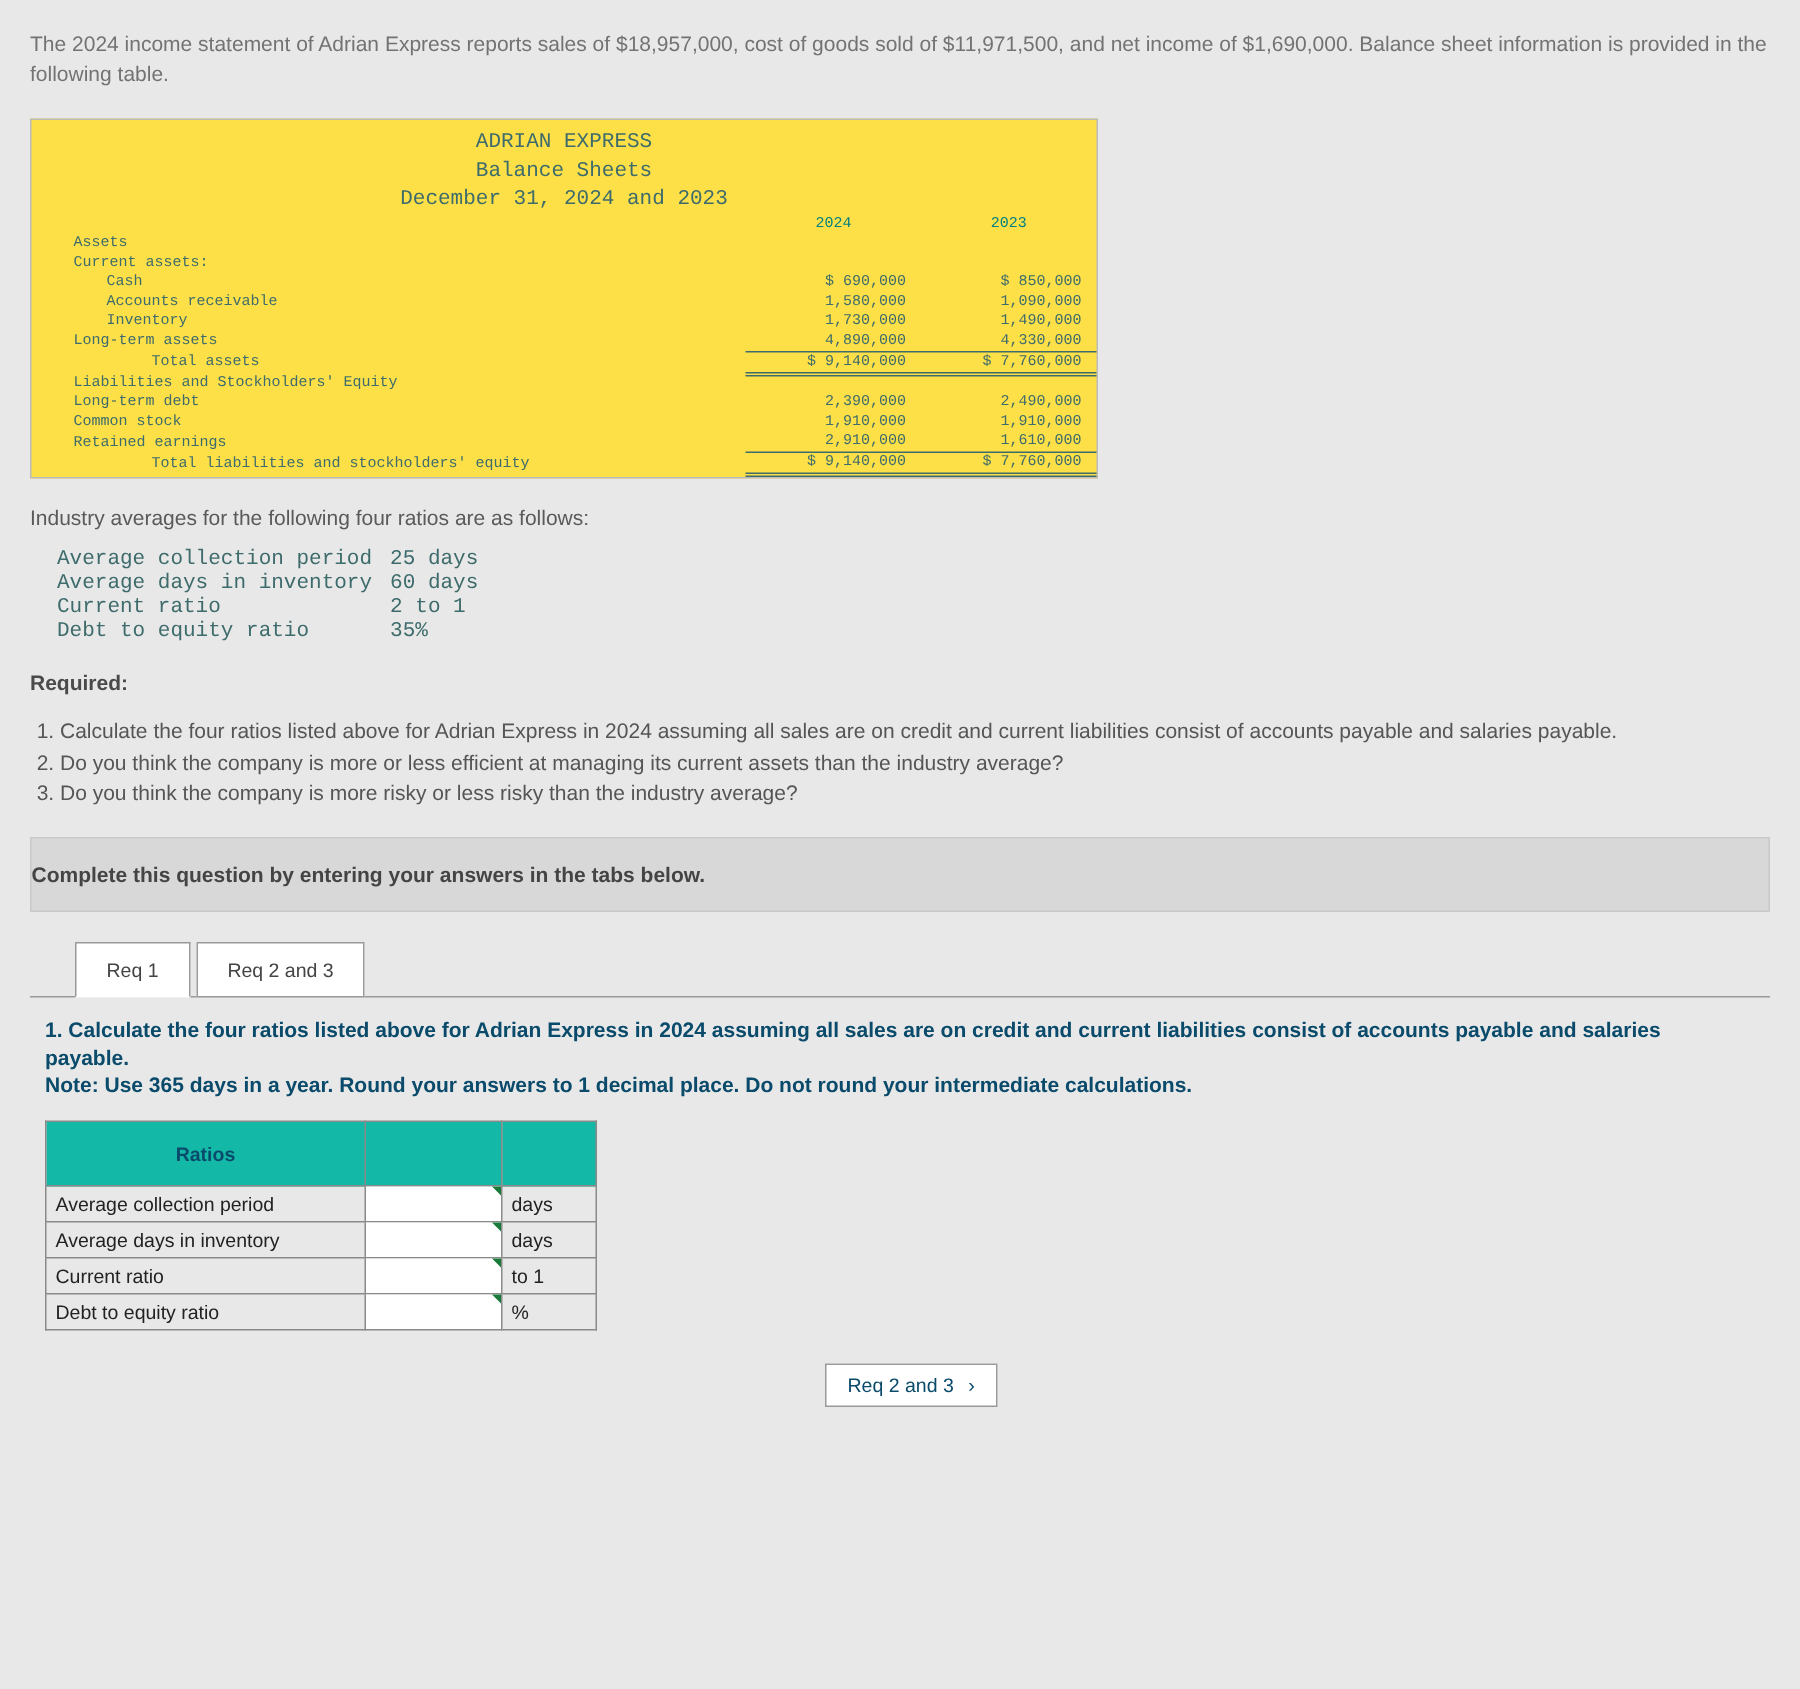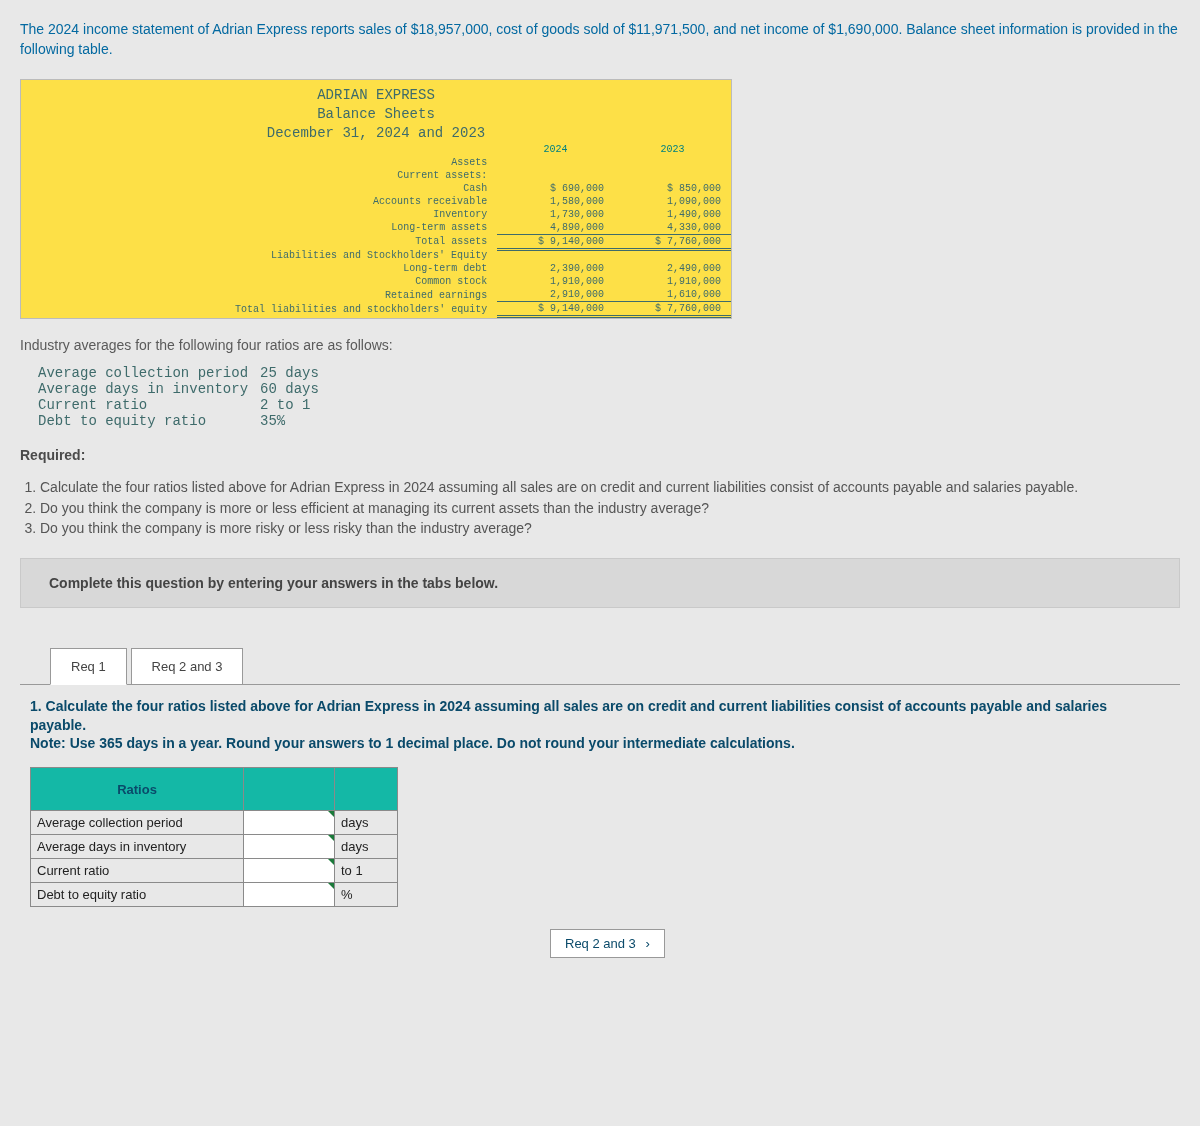--- a/index.html
+++ b/index.html
@@ -6,21 +6,21 @@
     margin: 0;
     padding: 20px;
     background: #e8e8e8;
     font-family: Arial, Helvetica, sans-serif;
     font-size: 14px;
     color: #222;
     width: 1200px;
     box-sizing: border-box;
   }
   .intro {
-    color: #0369a1;
+    color: #737373;
     margin-bottom: 20px;
     line-height: 1.4;
   }
   .bs-block {
     background: #fde047;
     border: 1px solid #bbb;
     padding: 0;
     width: 710px;
     margin-bottom: 18px;
   }
@@ -35,21 +35,21 @@
   .bs-table {
     width: 100%;
     border-collapse: collapse;
     font-family: "Courier New", monospace;
     color: #3e6b6b;
     font-size: 10px;
   }
   .bs-table td {
     padding: 1px 10px;
   }
-  .bs-table .label { width: 480px; text-align: right; }
+  .bs-table .label { width: 480px; }
   .bs-table .num { text-align: right; width: 110px; }
   .bs-table .ind1 { padding-left: 28px; }
   .bs-table .ind2 { padding-left: 50px; }
   .bs-table .ind3 { padding-left: 80px; }
   .colh { color: teal; text-align: center !important; }
   .ul-bot { border-bottom: 1px solid #3e6b6b; }
   .dbl-bot td.num { border-bottom: 3px double #3e6b6b; }
   .section-head {
     color: #5a5a5a;
     margin: 12px 0;
@@ -68,22 +68,22 @@
     margin: 18px 0 8px 0;
   }
   .req-list {
     color: #555;
     padding-left: 20px;
     line-height: 1.45;
   }
   .instr-box {
     background: #d8d8d8;
     border: 1px solid #c9c9c9;
-    padding: 16px 28px;
-    margin: 20px 0 40px 0;
+    padding: 16px 0;
+    margin: 20px 0 20px 0;
     font-weight: bold;
     color: #444;
   }
   .tabs {
     margin-left: 30px;
     margin-bottom: 0;
   }
   .tab {
     display: inline-block;
     padding: 10px 20px;

